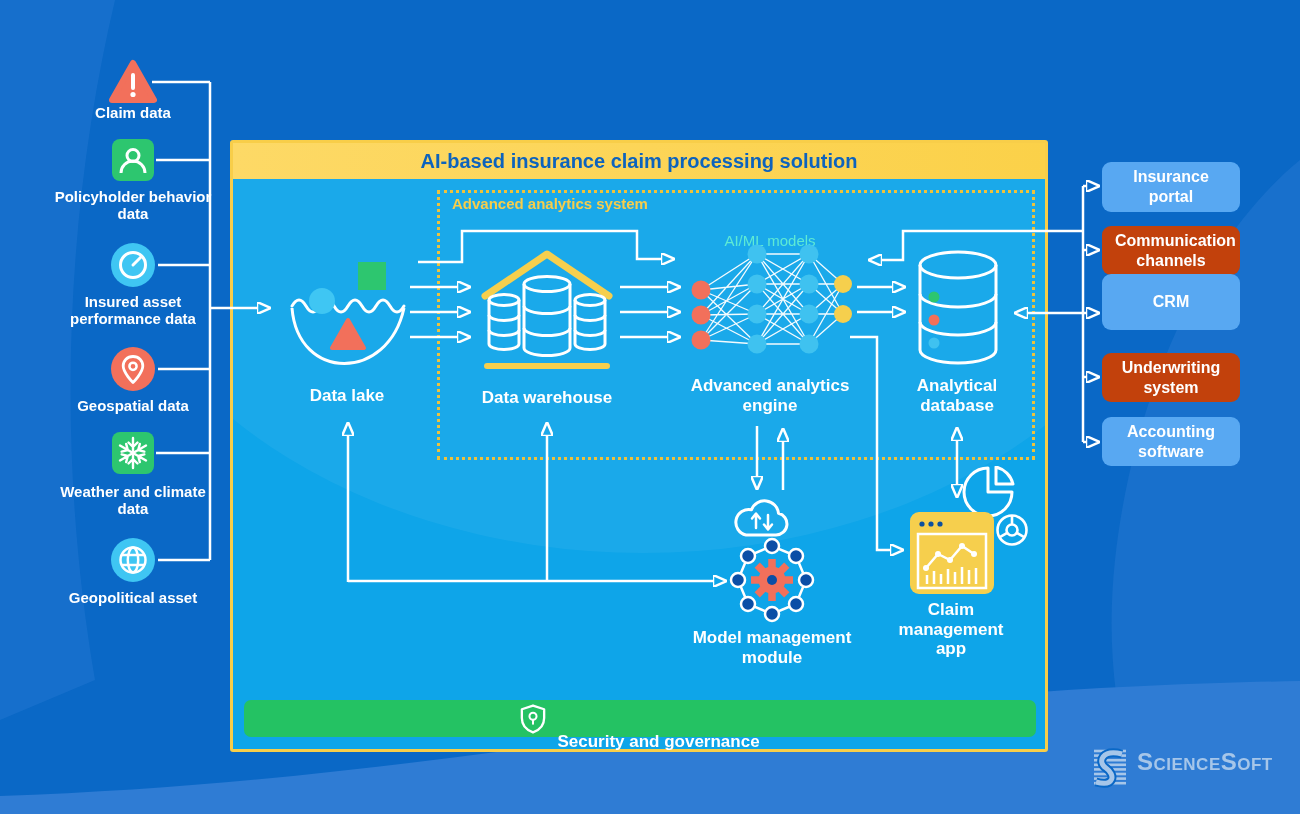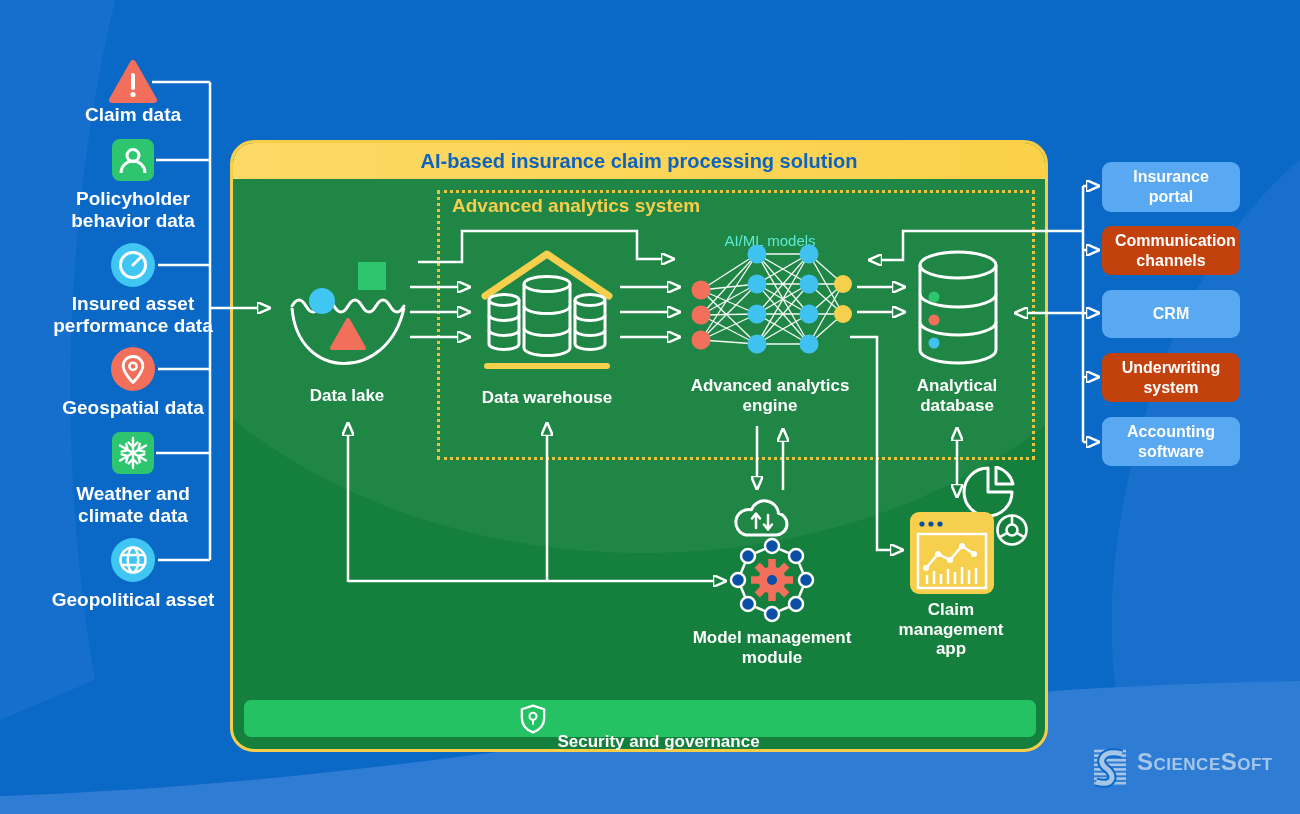--- a/index.html
+++ b/index.html
@@ -10,48 +10,48 @@
     -webkit-font-smoothing:antialiased;
   }
   .abs{position:absolute;}
   svg{display:block;}
 
   
   #bg-swooshes{left:0;top:0;width:1300px;height:814px;z-index:0;}
 
   
   .src-label{
-    color:#fff;font-size:19px;font-weight:600;line-height:1.15;
+    color:#fff;font-size:15px;font-weight:600;line-height:1.15;
     text-align:center;width:170px;left:48px;z-index:3;
   }
 
   
   #main-box{
     left:230px;top:140px;width:818px;height:612px;box-sizing:border-box;
-    border:3px solid #f8ce49;border-radius:24px;
-    background:#15803d;z-index:1;overflow:hidden;
+    border:3px solid #f8ce49;border-radius:3px;
+    background:#0ea5e9;z-index:1;overflow:hidden;
   }
   #main-box .inner-arc{
     position:absolute;left:-150px;top:-430px;width:1120px;height:840px;
     border-radius:50%;background:rgba(255,255,255,0.05);
   }
   #title-band{
     position:absolute;left:0;top:0;width:100%;height:36px;
     background:linear-gradient(90deg,#fdd966,#fbd149);
     display:flex;align-items:center;justify-content:center;
   }
   #title-band span{color:#0d63bd;font-size:20px;font-weight:700;}
 
   
   #dotted-box{
     left:437px;top:190px;width:598px;height:270px;box-sizing:border-box;
     border:3px dotted #edc23c;z-index:2;
   }
   #aas-label{
-    left:452px;top:195px;color:#f7cd4b;font-size:19px;font-weight:700;z-index:3;
+    left:452px;top:195px;color:#f7cd4b;font-size:15px;font-weight:700;z-index:3;
   }
   #aiml-label{
     left:700px;top:232px;width:140px;text-align:center;
     color:#5eead4;font-size:15px;font-weight:400;z-index:3;
   }
 
   .comp-label{
     color:#fff;font-size:17px;font-weight:700;line-height:1.15;
     text-align:center;z-index:3;
   }
@@ -306,21 +306,21 @@
   </svg>
   <span>Security and governance</span>
 </div>
 
 <div class="abs ext-box ext-light" style="top:162px;height:50px">
   <div>Insurance portal</div>
 </div>
 <div class="abs ext-box ext-peri" style="top:226px;height:49px">
   <div>Communication channels</div>
 </div>
-<div class="abs ext-box ext-light" style="top:290px;height:48px">
+<div class="abs ext-box ext-light" style="top:274px;height:56px">
   <div>CRM</div>
 </div>
 <div class="abs ext-box ext-peri" style="top:353px;height:49px">
   <div>Underwriting system</div>
 </div>
 <div class="abs ext-box ext-light" style="top:417px;height:49px">
   <div>Accounting software</div>
 </div>
 
 <svg id="connectors" class="abs" viewBox="0 0 1300 814">

